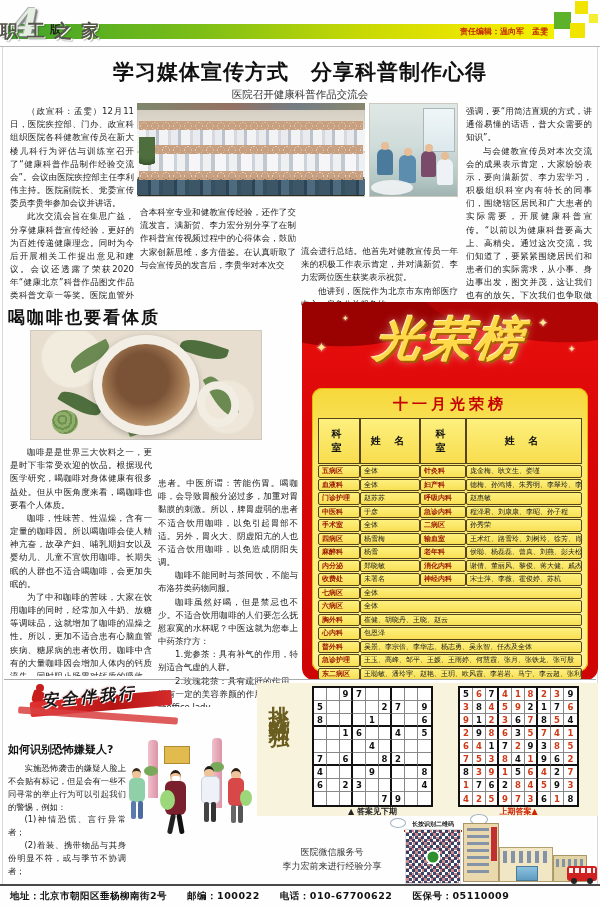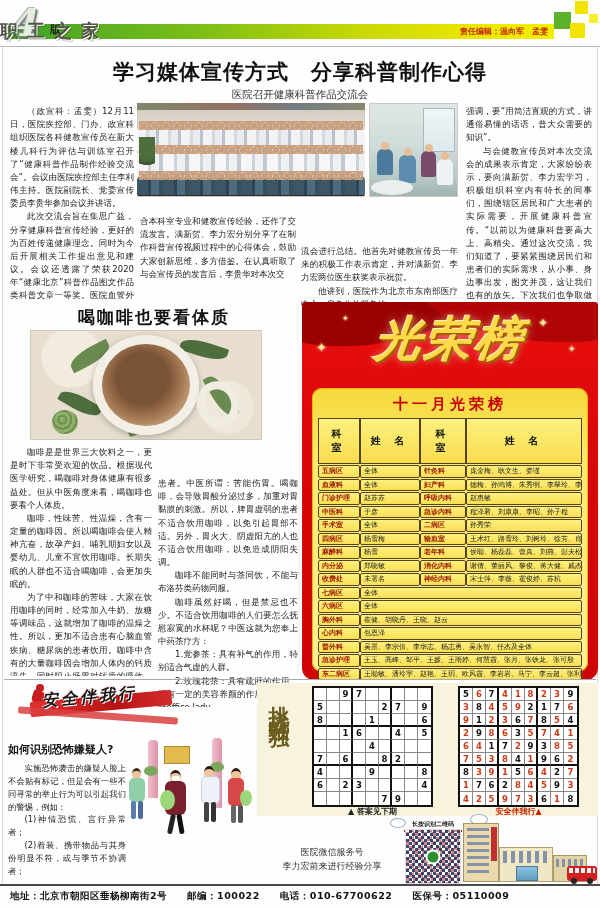--- a/index.html
+++ b/index.html
@@ -34,21 +34,21 @@
      background:repeating-radial-gradient(circle at 5px 5px,#c8a080 0 3.2px,rgba(0,0,0,0) 3.8px);background-size:11px 9px;}
   .p1-back{top:26px;height:22px;background:repeating-linear-gradient(90deg,#f2f3f5 0 9px,#d6dae0 9px 12px,#e9ebee 12px 19px,#bcc3cc 19px 22px);}
   .p1-mid{top:50px;height:24px;background:repeating-linear-gradient(90deg,#f6f6f8 0 11px,#cdd3da 11px 14px,#eef0f2 14px 22px,#c2c8d0 22px 26px);}
   .p1-front{top:76px;height:16px;background:repeating-linear-gradient(90deg,#3c5668 0 11px,#2c4456 11px 14px,#4e6a7e 14px 22px,#35505f 22px 26px);}
   .p1-plant{position:absolute;left:2px;top:34px;width:16px;height:34px;background:radial-gradient(circle at 50% 30%,#4e6e3e 0 45%,#3a5530 70%,transparent 72%);}
   .photo2{left:369px;top:103px;width:89px;height:94px;background:linear-gradient(180deg,#e0e8e5 0,#cfdcda 45%,#b5c8c6 80%,#9db2b0 100%);}
   .p2-win{position:absolute;right:3px;top:5px;width:30px;height:42px;background:linear-gradient(180deg,#f0f6f8,#dce8ec);border:1px solid #a8b8bc;}
   .fig{position:absolute;border-radius:6px 6px 2px 2px;}
   .fig::before{content:"";position:absolute;left:50%;top:-7px;width:8px;height:8px;margin-left:-4px;border-radius:50%;background:#e6bd96;}
   
-  .cof-title{position:absolute;left:8px;top:306px;width:292px;text-align:center;font-size:17px;font-weight:900;color:#111;letter-spacing:2px;}
+  .cof-title{position:absolute;left:8px;top:306px;width:292px;font-size:17px;font-weight:900;color:#111;letter-spacing:2px;}
   .cof-photo{left:30px;top:330px;width:232px;height:110px;background:
       radial-gradient(circle at 18% 25%,#f2ecdf 0 14%,rgba(0,0,0,0) 15%),
       radial-gradient(circle at 85% 70%,#efe8da 0 12%,rgba(0,0,0,0) 13%),
       #e7decf;}
   .leaf{position:absolute;background:#6a8a52;border-radius:60% 5% 60% 5%;}
   .leaf.dk{background:#4e6e3e;}
   .cup{position:absolute;left:50%;top:50%;width:88px;height:82px;transform:translate(-50%,-50%);border-radius:50%;
       border:9px solid #f4efe6;box-shadow:0 2px 6px rgba(0,0,0,.25);
       background:radial-gradient(circle at 46% 42%,#7a5236 0 38%,#a97f58 62%,#c9a67e 78%,#d9bc96 100%);}
   .cup-handle{position:absolute;left:72%;top:46%;width:26px;height:30px;border:8px solid #f2ede3;border-radius:50%;transform:rotate(-18deg);}
@@ -167,21 +167,21 @@
     <div class="fig" style="left:30px;top:52px;width:17px;height:28px;background:#5c8cae;"></div>
     <div class="fig" style="left:52px;top:48px;width:15px;height:26px;background:#7a4a6a;"></div>
     <div class="fig" style="left:68px;top:56px;width:16px;height:26px;background:#eef2f6;"></div>
     <div style="position:absolute;left:2px;bottom:2px;width:42px;height:15px;border-radius:50%;background:#f2f4f4;opacity:.9;"></div>
   </div>
 
   <div class="col" style="left:10px;top:105px;width:124px;height:197px;">
       <p class="para">（政宣科：孟雯）12月11日，医院疾控部、门办、政宣科组织医院各科健教宣传员在新大楼儿科行为评估与训练室召开了“健康科普作品制作经验交流会”。会议由医院疾控部主任李利伟主持。医院副院长、党委宣传委员李贵华参加会议并讲话。</p>
       <p class="para">此次交流会旨在集思广益，分享健康科普宣传经验，更好的为百姓传递健康理念。同时为今后开展相关工作提出意见和建议。会议还透露了荣获2020年“健康北京”科普作品图文作品类科普文章一等奖。医院血管外科医生满新贺、李力宏前来进行经验分享。</p>
     </div>
-  <div class="col" style="left:140px;top:216px;width:156px;height:100px;font-family:Liberation Mono, monospace;">
+  <div class="col" style="left:140px;top:206px;width:156px;height:100px;">
       <p class="para cont">合本科室专业和健教宣传经验，还作了交流发言。满新贺、李力宏分别分享了在制作科普宣传视频过程中的心得体会，鼓励大家创新思维，多方借鉴。在认真听取了与会宣传员的发言后，李贵华对本次交</p>
     </div>
   <div class="col" style="left:301px;top:202px;width:157px;height:100px;margin-top:43px;">
       <p class="para cont">流会进行总结。他首先对健教宣传员一年来的积极工作表示肯定，并对满新贺、李力宏两位医生获奖表示祝贺。</p>
       <p class="para">他讲到，医院作为北京市东南部医疗中心，肩负公益服务的</p>
     </div>
   <div class="col" style="left:466px;top:105px;width:126px;height:197px;">
       <p class="para cont">强调，要“用简洁直观的方式，讲通俗易懂的话语，普大众需要的知识”。</p>
       <p class="para">与会健教宣传员对本次交流会的成果表示肯定，大家纷纷表示，要向满新贺、李力宏学习，积极组织科室内有特长的同事们，围绕辖区居民和广大患者的实际需要，开展健康科普宣传。“以前以为健康科普要高大上、高精尖。通过这次交流，我们知道了，要紧紧围绕居民们和患者们的实际需求，从小事、身边事出发，图文并茂，这让我们也有的放矢。下次我们也争取做出自己的作品，更好地为居民们普及健康常识。”</p>
     </div>
@@ -538,21 +538,21 @@
         <span class="scell red">4</span>
         <span class="scell red">2</span>
         <span class="scell tr red">5</span>
         <span class="scell red">9</span>
         <span class="scell red">7</span>
         <span class="scell tr red">3</span>
         <span class="scell">6</span>
         <span class="scell red">1</span>
         <span class="scell">8</span>
       </div>
-    <div class="sud-cap red" style="left:201px;top:123px;">安全伴我行▲</div>
+    <div class="sud-cap red" style="left:201px;top:123px;">上期答案▲</div>
   </div>
 
   <div class="wx-txt">
     <div>医院微信服务号</div>
     <div>李力宏前来进行经验分享</div>
   </div>
   <div class="qr-cap">长按识别二维码</div>
   <div class="qr">
     <div class="qr-center"></div>
   </div>

